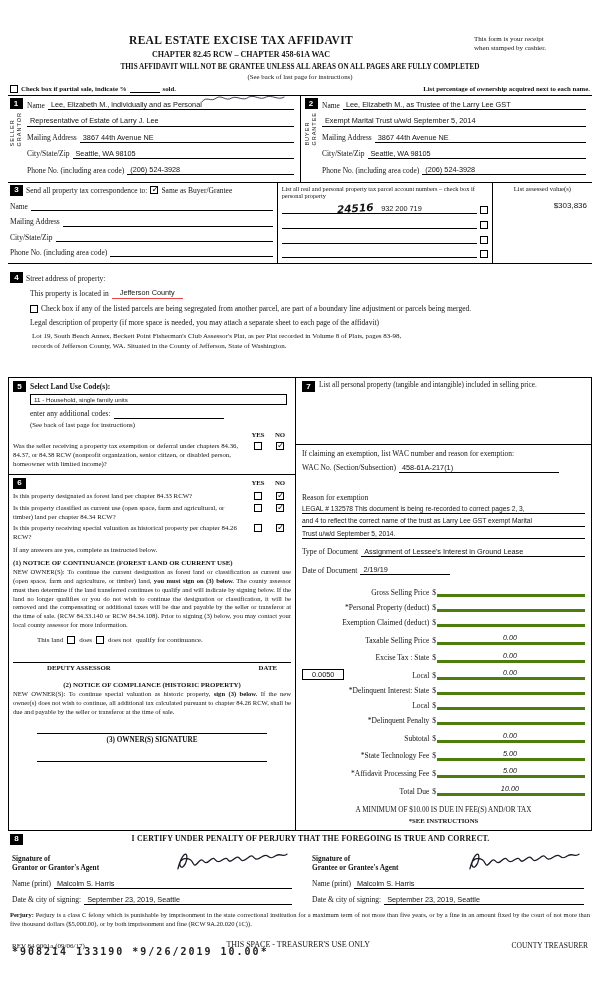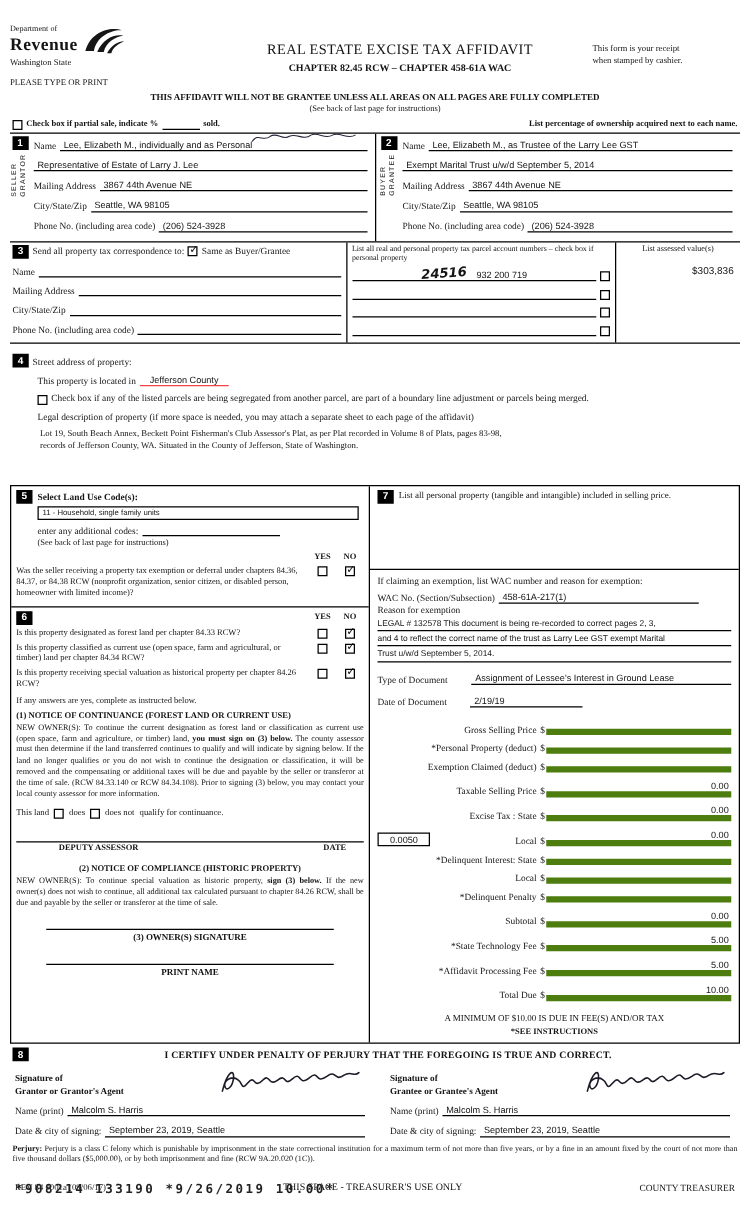--- a/index.html
+++ b/index.html
@@ -20,21 +20,21 @@
   
   .header{display:flex;align-items:flex-start;}
   .logo-block{width:158px;}
   .logo-row{display:flex;gap:3px;align-items:flex-start;}
   .dept-small{font-size:6.5px;}
   .dept-big{font-size:14px;font-weight:bold;letter-spacing:.4px;}
   .dept-state{font-size:7px;}
   .logo-swoosh{width:36px;height:26px;}
   .please-type{font-size:7px;margin-top:8px;}
   .title-block{flex:1;text-align:center;padding-top:13px;}
-  .form-title{font-size:11.5px;font-weight:normal;letter-spacing:.3px;}
+  .form-title{font-size:11.5px;font-weight:bold;letter-spacing:.3px;}
   .chapter-line{font-size:8px;font-weight:bold;margin-top:3px;}
   .receipt-note{width:118px;font-size:7px;padding-top:15px;}
   .warning{text-align:center;font-weight:bold;font-size:7.2px;margin-top:3px;}
   .see-back{font-size:6.8px;margin-top:1px;text-align:center;}
   .partial-row{display:flex;align-items:flex-end;gap:3px;font-size:6.8px;font-weight:bold;margin-top:3px;padding:0 2px;}
   .short-line{width:30px;border-bottom:1px solid #000;height:8px;}
   .flex-spacer{flex:1;}
   
   .parties{display:flex;border-top:1px solid #000;margin-top:2px;}
   .party{width:50%;display:flex;padding:2px 6px 7px 0;}
@@ -75,44 +75,44 @@
   .seeback2{margin:2px 0 0 17px;font-size:6.8px;}
   .yn-head{display:flex;margin-top:2px;font-size:6.8px;}
   .yn-col{width:22px;text-align:center;flex:0 0 auto;display:flex;justify-content:center;align-items:flex-start;}
   .yn-head .yn-col{font-weight:bold;display:block;}
   .q-row{display:flex;margin-top:3px;}
   .q-text{flex:1;font-size:6.8px;line-height:1.3;padding-right:2px;}
   .section6{border-top:1px solid #000;padding:3px 4px 6px;flex:1;}
   .s6-head{display:flex;align-items:center;font-size:6.8px;}
   .notice-title{font-weight:bold;font-size:6.9px;margin-top:4px;}
   .notice-body{font-size:6.6px;line-height:1.33;text-align:justify;margin-top:1px;}
-  .land-row{display:flex;align-items:center;gap:4px;margin-top:6px;font-size:7px;}
+  .land-row{display:flex;align-items:center;gap:4px;margin-top:6px;font-size:7px;margin-left:24px;}
   .assessor-line{border-top:1px solid #000;margin-top:18px;display:flex;justify-content:space-between;
                  padding:1px 14px 0 34px;font-weight:bold;font-size:6.8px;}
   .owner-sig{margin-top:16px;text-align:center;}
   .owner-sig .sline{border-top:1px solid #000;margin:0 24px;}
   .owner-sig .slbl{font-weight:bold;font-size:7.2px;margin-top:2px;}
   
   .mid-right{flex:1;display:flex;flex-direction:column;padding:3px 6px 4px;}
   .s7-head{display:flex;gap:4px;align-items:flex-start;}
   .s7-pp{font-size:7.2px;line-height:1.35;}
   .pp-space{height:52px;}
   .exemption{border-top:1px solid #000;margin:0 -6px;padding:4px 6px 0;}
   .wac-row{display:flex;gap:3px;align-items:flex-end;margin-top:4px;}
   .wac-row .fline{max-width:160px;flex:0 1 160px;}
-  .reason-lbl{margin-top:0;}
+  .reason-lbl{margin-top:20px;}
   .reason-line{border-bottom:1px solid #000;font-size:6.7px;margin-top:3px;min-height:9px;font-family:"Liberation Sans",sans-serif;}
-  .doc-row{display:flex;gap:19px;align-items:flex-end;margin-top:8px;}
+  .doc-row{display:flex;gap:3px;align-items:center;margin-top:8px;}
   .doc-row.date .fline{max-width:90px;flex:0 1 90px;}
   .fees{margin-top:7px;}
   .fee-row{display:flex;align-items:flex-end;margin-top:5.6px;}
   .fee-label{flex:1;text-align:right;padding-right:3px;white-space:nowrap;}
   .fee-dollar{padding-right:1px;}
-  .fee-line{width:148px;border-bottom:5px solid #4d7c0f;text-align:right;font-family:"Liberation Sans",sans-serif;
-            font-size:7.3px;padding-right:2px;min-height:8.5px;}
+  .fee-line{width:148px;border-bottom:3px solid #4d7c0f;text-align:center;font-family:"Liberation Sans",sans-serif;
+            font-size:7.3px;padding-right:2px;min-height:8.5px;font-style:italic;}
   .rate-box{border:1px solid #000;padding:0 9px;font-family:"Liberation Sans",sans-serif;font-size:7.3px;}
   .min-note{font-weight:normal;font-size:7.2px;text-align:center;margin-top:10px;}
   .see-instr{font-weight:bold;font-size:6.8px;text-align:center;margin-top:2px;}
   
   .section8{margin-top:3px;}
   .certify-row{display:flex;align-items:center;gap:8px;padding:0 2px;}
   .certify{flex:1;text-align:center;font-size:7.8px;font-weight:bold;letter-spacing:.2px;}
   .sig-cols{display:flex;margin-top:2px;}
   .sig-col{width:50%;padding:0 8px 0 4px;}
   .sig-col.right{padding-left:12px;}
@@ -128,35 +128,20 @@
   .county-treasurer{font-size:7.5px;}
   .stamp{position:absolute;left:12px;bottom:26px;font-family:"DejaVu Sans Mono",monospace;
          font-weight:bold;font-size:10px;letter-spacing:2px;color:#222;}
 </style>
 </head>
 <body>
 
 <div class="page">
 
   <div class="header">
-    <div class="logo-block">
-      <div class="logo-row">
-        <div>
-          <div class="dept-small">Department of</div>
-          <div class="dept-big">Revenue</div>
-          <div class="dept-state">Washington State</div>
-        </div>
-        <svg class="logo-swoosh" viewBox="0 0 40 30">
-          <path d="M3 24 C8 6 26 1 37 5 C27 4 13 11 11 24 Z" fill="#161616"></path>
-          <path d="M14 25 C19 13 30 8 38 10 C31 11 22 16 20 25 Z" fill="#161616"></path>
-          <path d="M23 26 C27 19 33 15 39 15 C34 17 28 21 27 26 Z" fill="#161616"></path>
-        </svg>
-      </div>
-      <div class="please-type">PLEASE TYPE OR PRINT</div>
-    </div>
     <div class="title-block">
       <div class="form-title">REAL ESTATE EXCISE TAX AFFIDAVIT</div>
       <div class="chapter-line">CHAPTER 82.45 RCW – CHAPTER 458-61A WAC</div>
     </div>
     <div class="receipt-note">
       <div>This form is your receipt</div>
       <div>when stamped by cashier.</div>
     </div>
   </div>
   <div class="warning">THIS AFFIDAVIT WILL NOT BE GRANTEE UNLESS ALL AREAS ON ALL PAGES ARE FULLY COMPLETED</div>
@@ -417,21 +402,20 @@
         <div class="notice-title center" style="margin-top:8px;">(2) NOTICE OF COMPLIANCE (HISTORIC PROPERTY)</div>
         <div class="notice-body">
           <span>NEW OWNER(S): To continue special valuation as historic property, </span><span class="b">sign (3) below.</span><span> If the new owner(s) does not wish to continue, all additional tax calculated pursuant to chapter 84.26 RCW, shall be due and payable by the seller or transferor at the time of sale.</span>
         </div>
         <div class="owner-sig">
           <div class="sline"></div>
           <div class="slbl">(3) OWNER(S) SIGNATURE</div>
         </div>
         <div class="owner-sig">
           <div class="sline"></div>
-          <div class="slbl">PRINT NAME</div>
         </div>
       </div>
     </div>
 
     <div class="mid-right">
       <div class="s7-head">
         <span class="numbox">7</span>
         <span class="s7-pp">List all  personal property (tangible and intangible) included in selling price.</span>
       </div>
       <div class="pp-space"></div>

